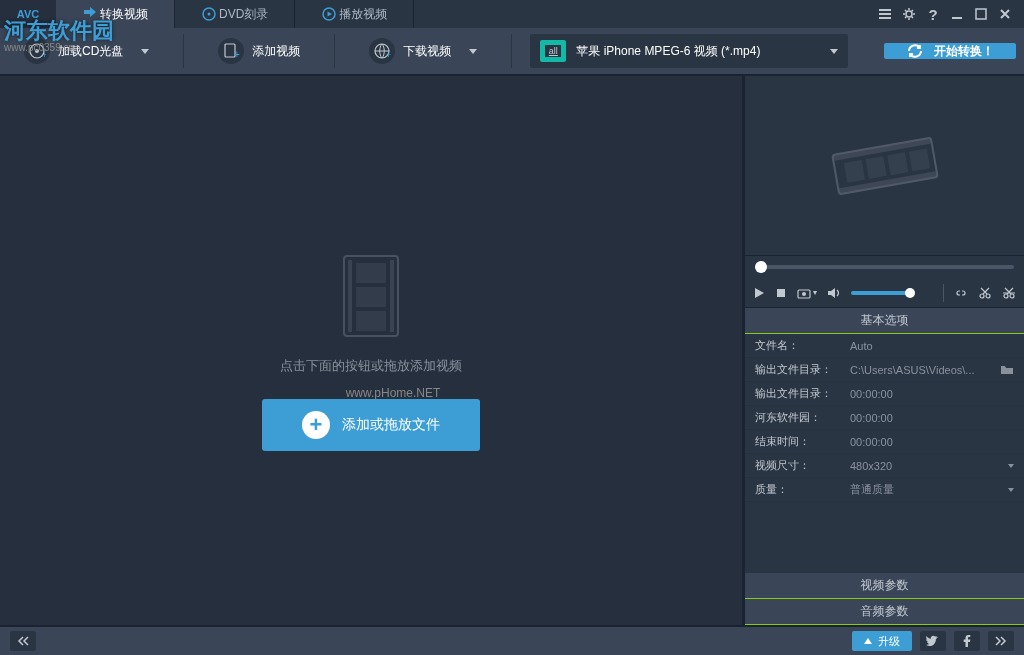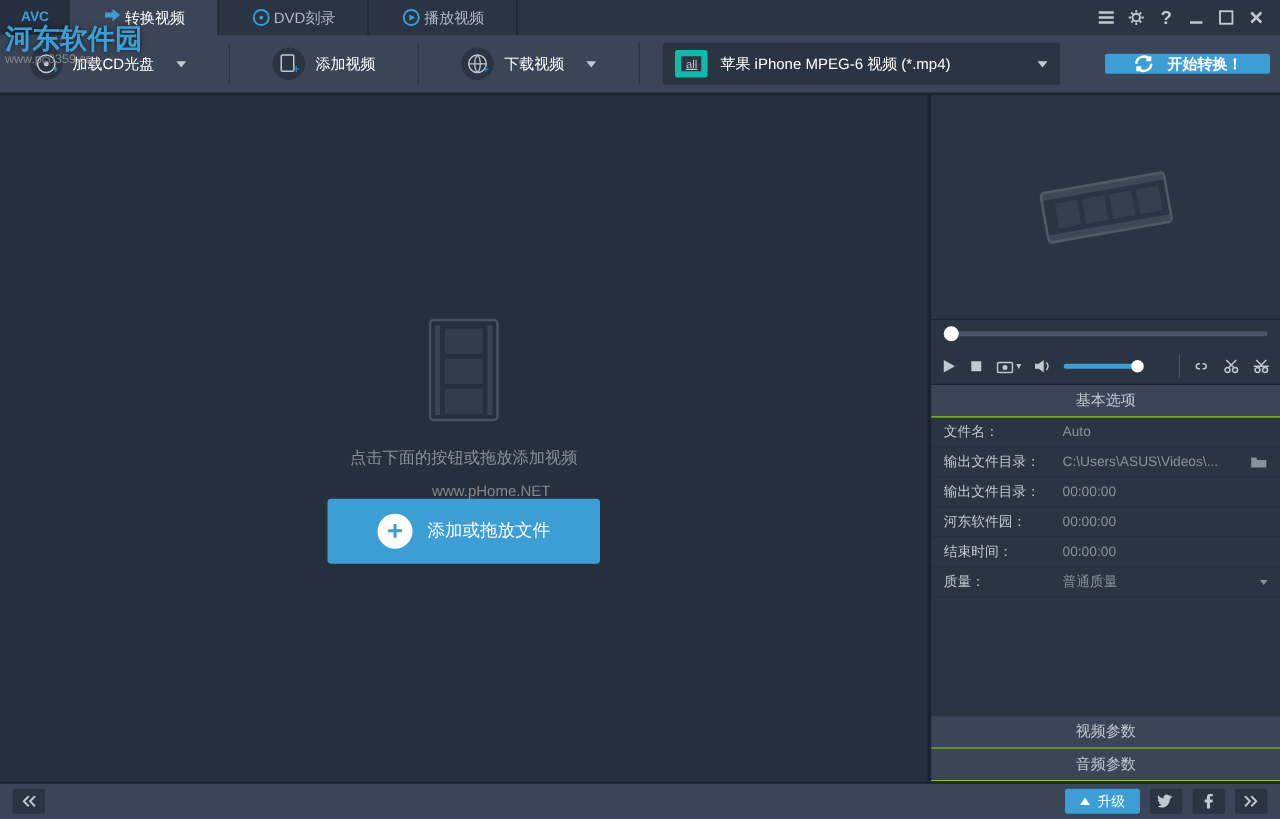--- a/index.html
+++ b/index.html
@@ -301,20 +301,27 @@
       </div>
       <div class="prop-row">
         <span class="prop-label">河东软件园：</span>
         <span class="prop-value">00:00:00</span>
       </div>
       <div class="prop-row">
         <span class="prop-label">结束时间：</span>
         <span class="prop-value">00:00:00</span>
       </div>
       <div class="prop-row">
+        <span class="prop-label">视频尺寸：</span>
+        <span class="prop-value dd">
+            <span>480x320</span>
+            <span class="dd-caret"></span>
+          </span>
+      </div>
+      <div class="prop-row">
         <span class="prop-label">质量：</span>
         <span class="prop-value dd">
             <span>普通质量</span>
             <span class="dd-caret"></span>
           </span>
       </div>
       <div class="right-spacer"></div>
       <div class="section-header">
           <span>视频参数</span>
         </div>

